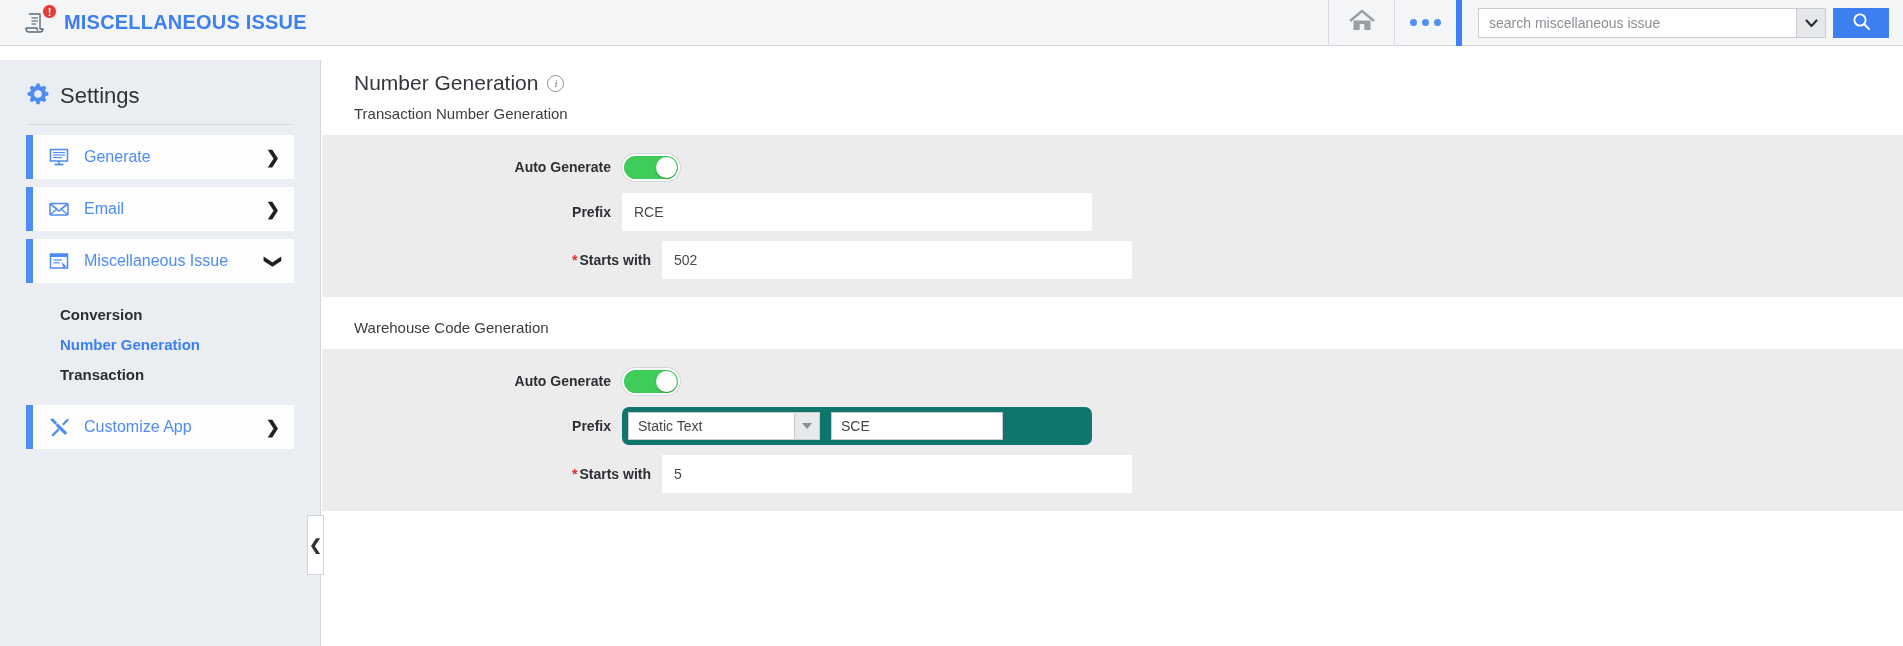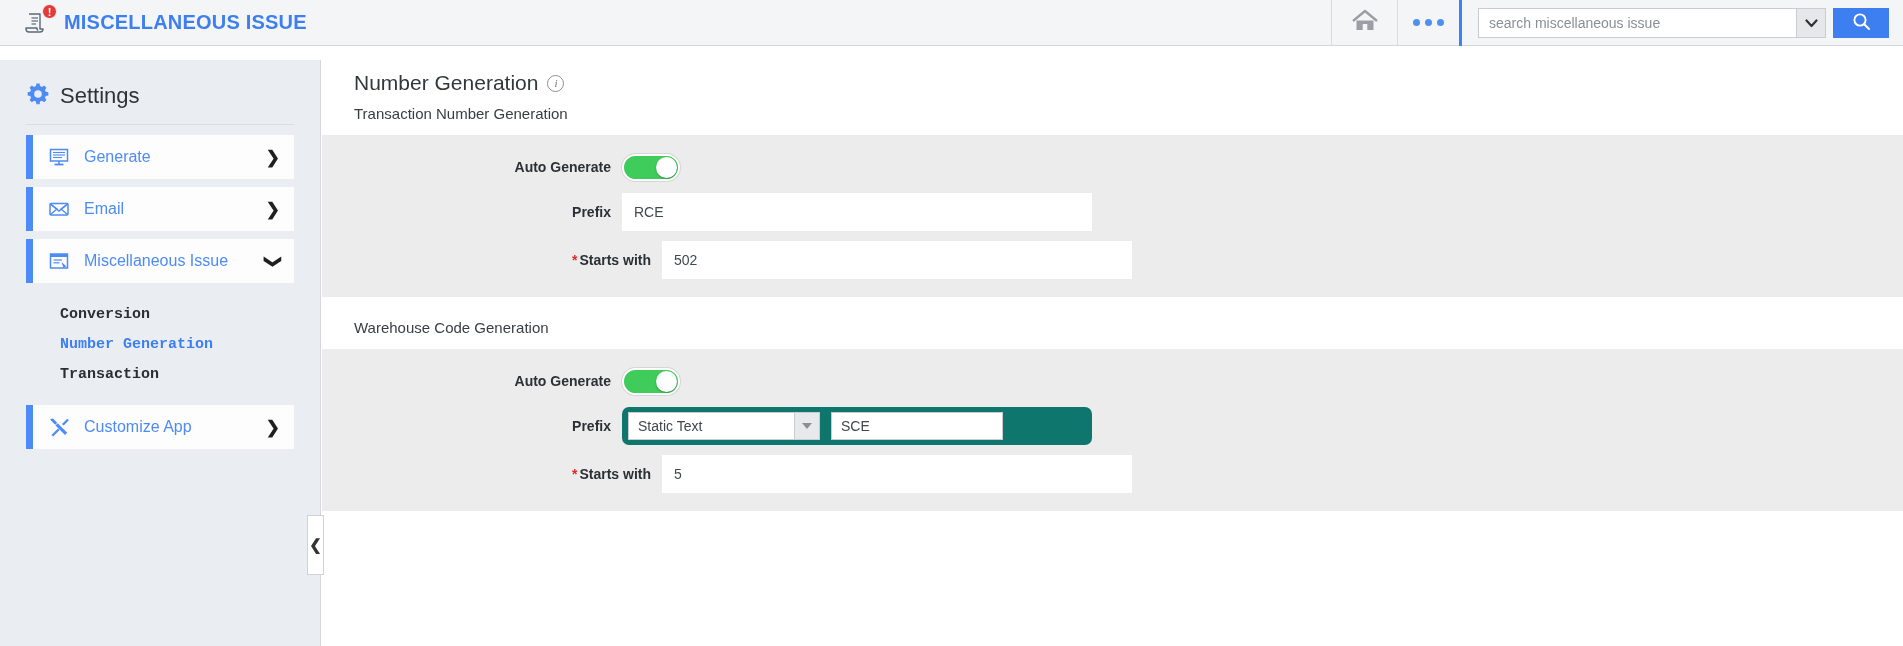--- a/index.html
+++ b/index.html
@@ -42,21 +42,21 @@
   .topbar-right { margin-left: auto; display: flex; align-items: center; height: 46px; }
   .tb-cell {
     height: 46px; display: flex; align-items: center; justify-content: center;
     border-left: 1px solid #d8dade;
   }
   .tb-home { width: 66px; }
   .tb-dots { width: 62px; }
   .dots { display: flex; gap: 5px; }
   .dots i { width: 7px; height: 7px; border-radius: 50%; background: #4f90f0; display: block; }
 
-  .tb-search { padding: 0 14px 0 16px; border-left: 3px solid #3b82f6; height:46px; display:flex; align-items:center;}
+  .tb-search { padding: 0 14px 0 16px; border-left: 6px solid #3b82f6; height:46px; display:flex; align-items:center;}
   .search-group { display: flex; align-items: stretch; height: 30px; }
   .search-input {
     width: 318px; height: 30px;
     border: 1px solid #c9ccd1; border-right: none;
     background: #fff; font-size: 14px; color: #444;
     padding: 0 10px; outline: none;
     font-family: "Liberation Sans", sans-serif;
   }
   .search-input::placeholder { color: #8a8f96; }
   .search-drop {
@@ -95,21 +95,21 @@
     cursor: pointer;
   }
   .nav-item::before {
     content: ""; position: absolute; left: 0; top: 0;
     width: 7px; height: 44px; background: #4d8bf5;
   }
   .nav-icon { margin-left: 22px; width: 22px; height: 22px; display:flex; align-items:center; justify-content:center;}
   .nav-label { margin-left: 14px; font-size: 16px; color: #4d8bf5; }
   .nav-chev { margin-left: auto; margin-right: 14px; font-size: 17px; color: #1f1f1f; font-weight: bold; }
 
-  .subnav { padding: 8px 0 4px 0; font-family: Liberation Mono, monospace; }
+  .subnav { padding: 8px 0 4px 0; }
   .sub-item {
     height: 30px; display: flex; align-items: center;
     padding-left: 60px; font-size: 15px; font-weight: bold;
     color: #2b2f33; cursor: pointer;
   }
   .sub-item.active { color: #3d7ff0; }
   .subnav-gap { height: 12px; }
 
   .collapse-handle {
     position: absolute; left: 307px; top: 455px;

